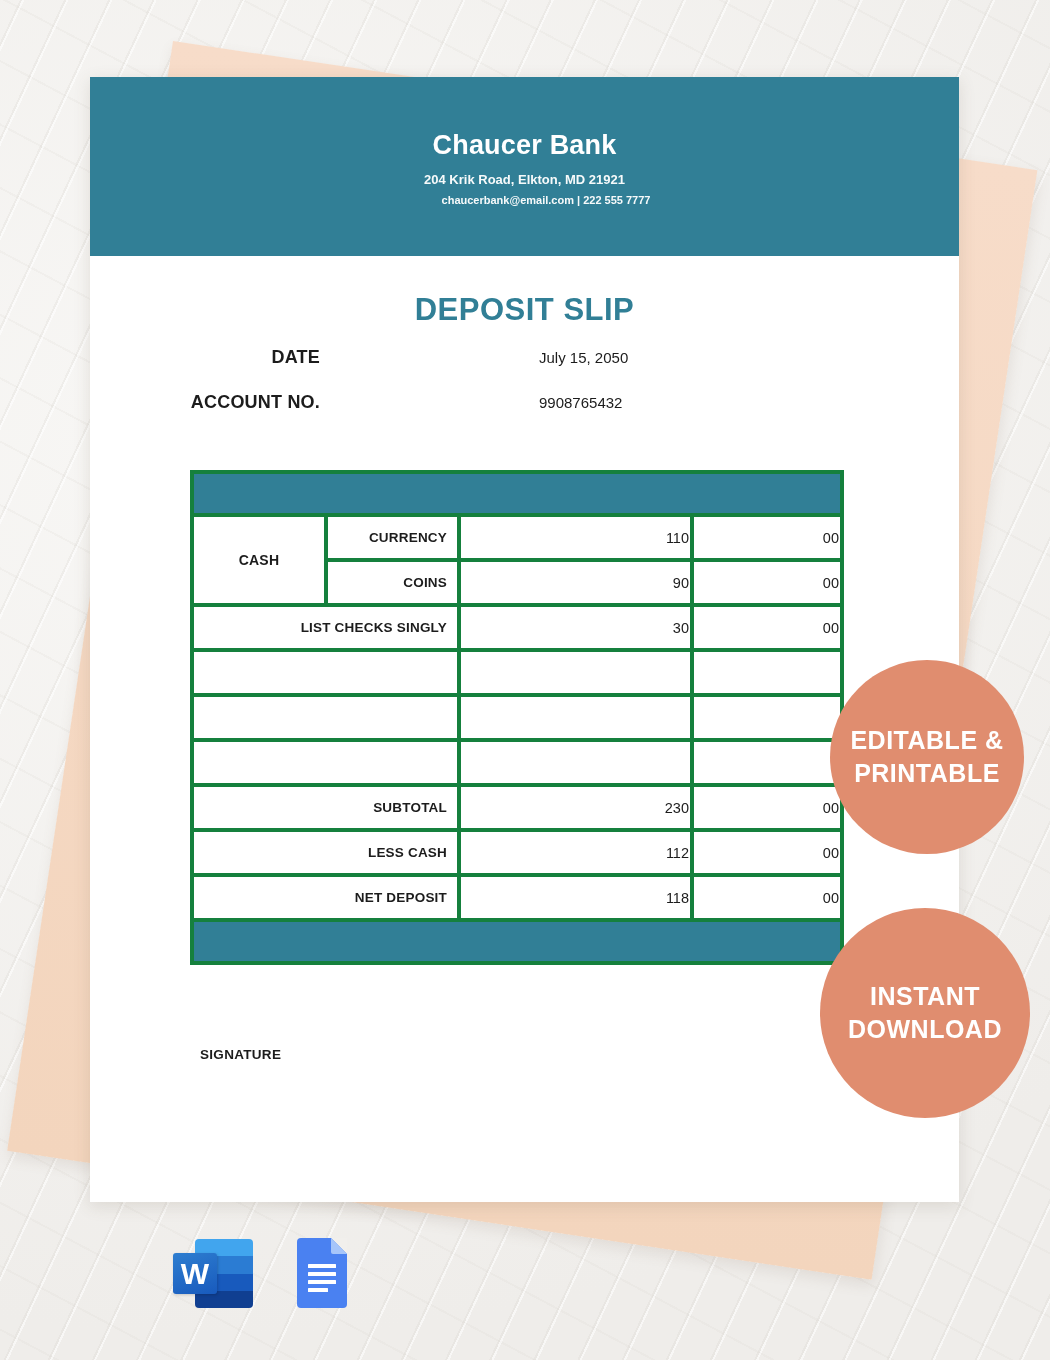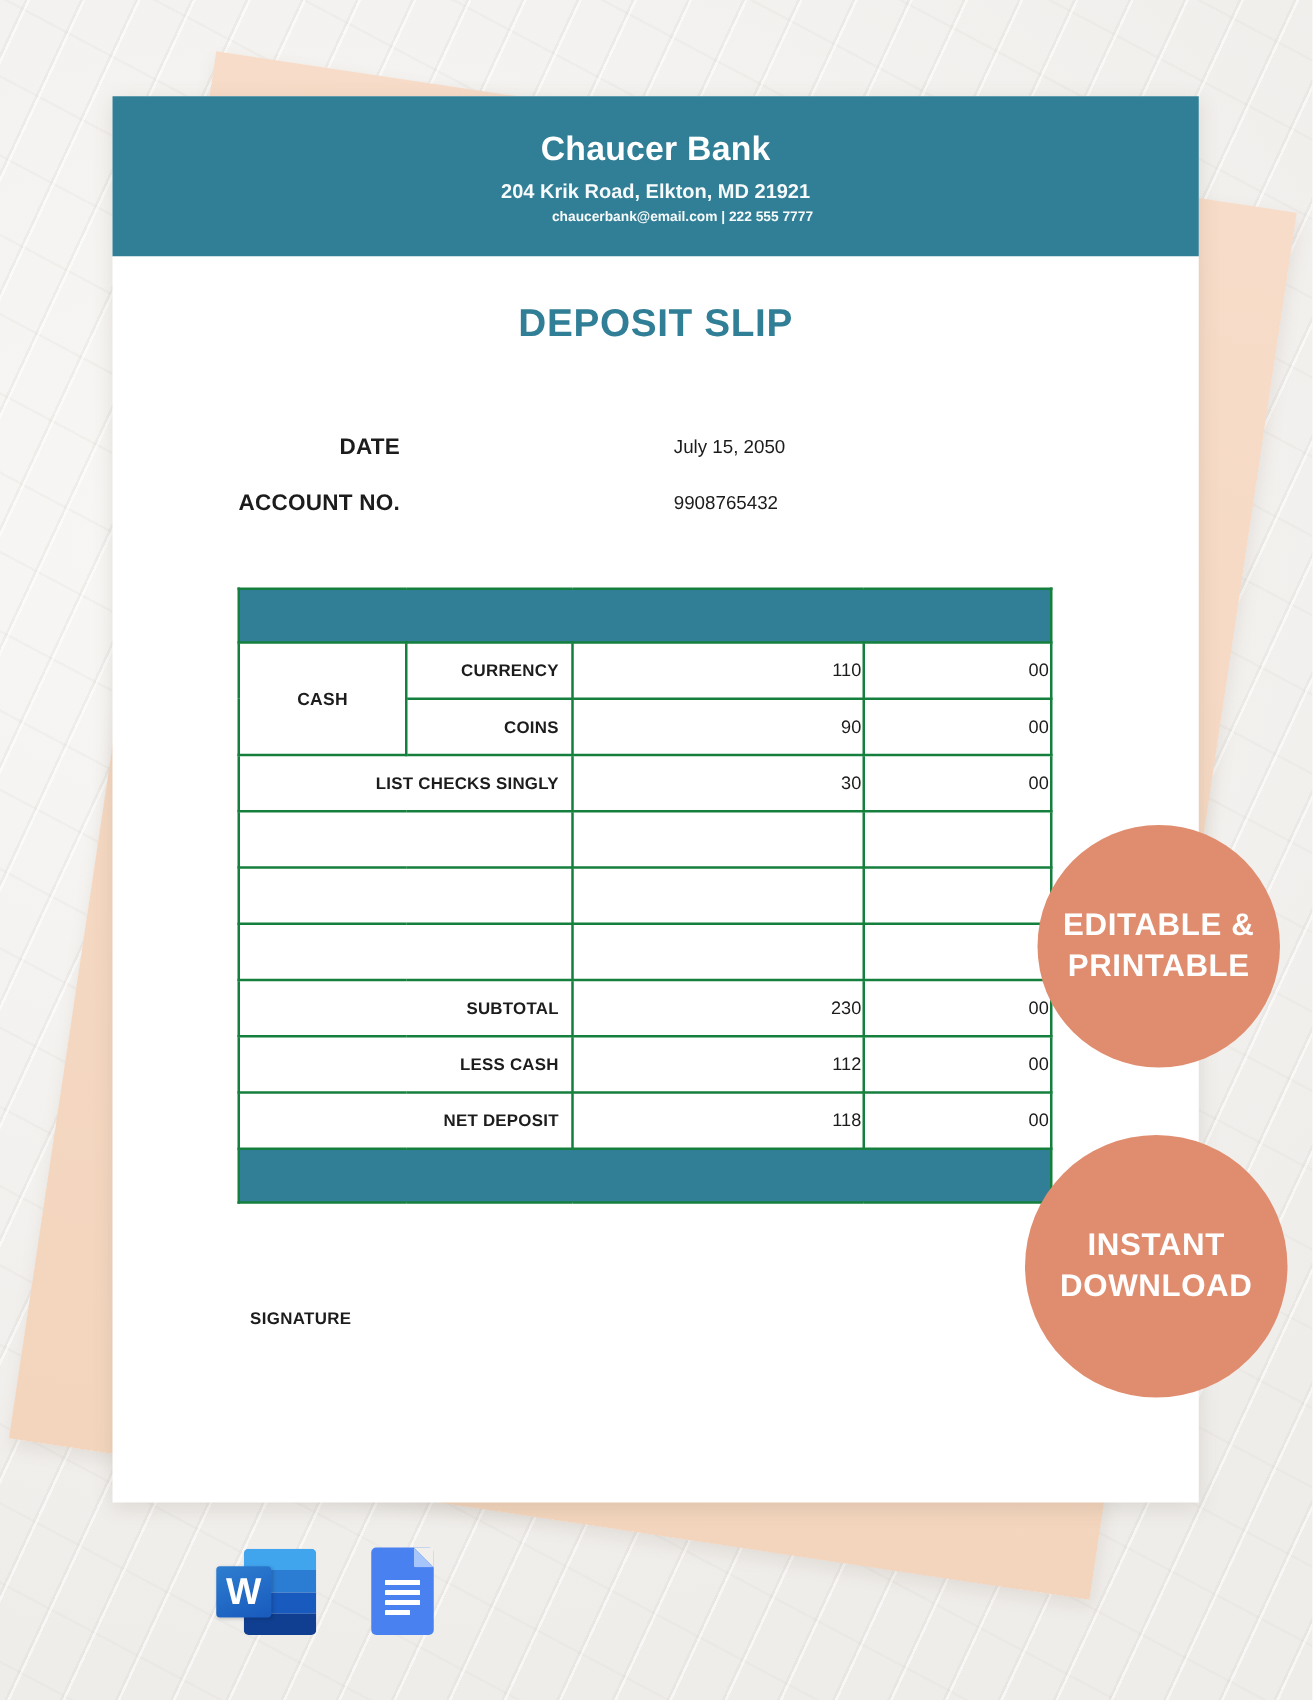--- a/index.html
+++ b/index.html
@@ -22,43 +22,43 @@
     box-shadow:2px 6px 14px rgba(120,100,80,.12);
   }
 
   
   .doc{
     position:absolute; left:90px; top:77px; width:869px; height:1125px;
     background:#ffffff; box-shadow:0 4px 16px rgba(90,75,60,.14);
   }
 
   .doc-header{
-    height:128px; background:var(--teal,#317f96); color:#ffffff;
+    height:179px; background:var(--teal,#317f96); color:#ffffff;
     display:flex; flex-direction:column; align-items:center; justify-content:center;
     text-align:center; padding-top:6px; box-sizing:border-box;
   }
   .bank-name{font-size:27px; font-weight:700; letter-spacing:.2px;}
-  .bank-sub{font-size:16px; font-weight:700; line-height:20px; margin-top:9px; opacity:.96;}
+  .bank-sub{font-size:13px; font-weight:700; line-height:20px; margin-top:9px; opacity:.96;}
   .bank-sub2{font-size:11px; font-weight:700; line-height:20px; opacity:.96;margin-left:43px;}
 
   .page-title{
     margin-top:36px; text-align:center; color:var(--teal,#2e7e9a);
     font-size:31px; font-weight:700; letter-spacing:.5px;
   }
 
   .fields{position:absolute; left:0; top:258px; width:100%;}
   .field-row{display:flex; align-items:center; height:45px;}
   .field-label{flex:0 0 230px; text-align:right; font-weight:700; font-size:18px; color:var(--ink,#1c1c1c); letter-spacing:.2px;}
   .field-value{margin-left:219px; font-size:15px; color:var(--ink,#1c1c1c);}
 
   table.slip{
     position:absolute; left:100px; top:393px; width:650px;
     border-collapse:collapse; table-layout:fixed;
   }
-  table.slip td{border:2px solid #15803d; height:45px; box-sizing:border-box; color:var(--ink,#1c1c1c);}
+  table.slip td{border:4px solid #15803d; height:45px; box-sizing:border-box; color:var(--ink,#1c1c1c);}
   table.slip tr.bar td{background:var(--teal,#317f96); height:43px;}
   td.cash{text-align:center; font-weight:700; font-size:14px; letter-spacing:.2px;}
   td.lbl{text-align:right; font-weight:700; font-size:13.5px; padding-right:10px; letter-spacing:.2px;}
   td.val{text-align:right; font-size:14.5px;}
 
   .signature{position:absolute; left:110px; top:970px; font-weight:700; font-size:13.5px; letter-spacing:.3px; color:var(--ink,#1c1c1c);}
 
   
   .badge{
     position:absolute; border-radius:50%; background:var(--salmon,#e08d6f);

